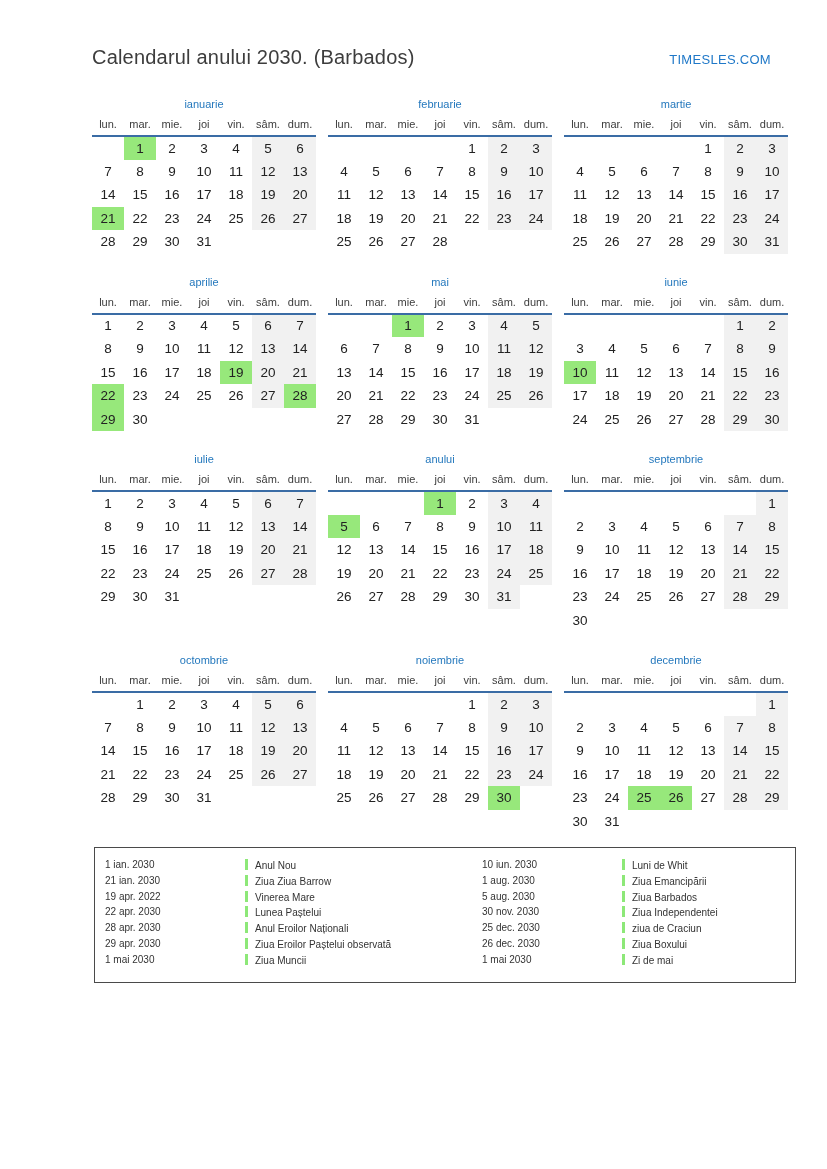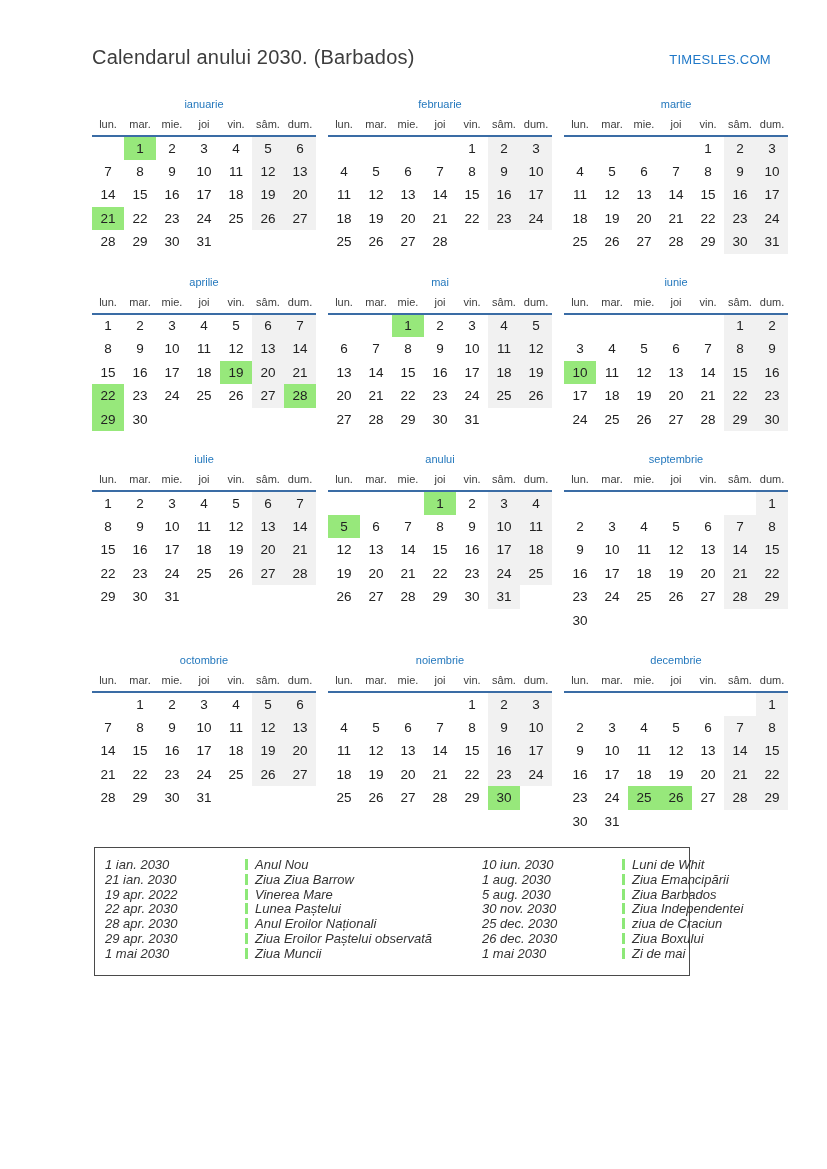--- a/index.html
+++ b/index.html
@@ -60,29 +60,28 @@
     text-align: center;
     font-size: 13.5px;
     color: #222222;
   }
   .month td.we  { background: #f1f1f1; }
   .month td.hol { background: #97e87b; }
 
   .legend {
     margin-top: 14px;
     margin-left: 2px;
-    width: 596px;
+    width: 702px;
     border: 1.5px solid #4a4a4a;
     padding: 10px 6px 13px 10px;
     display: grid;
     grid-template-columns: 140px 237px 140px auto;
-    font-size: 13px;
+    font-size: 10px;
     line-height: 14.8px;
     color: #333333;
-    font-style: italic;
   }
   .lg-date { white-space: nowrap; }
   .lg-name { white-space: nowrap; }
   .lg-bar {
     display: inline-block;
     width: 3px;
     height: 11px;
     background: #8de878;
     margin-right: 7px;
     position: relative;

